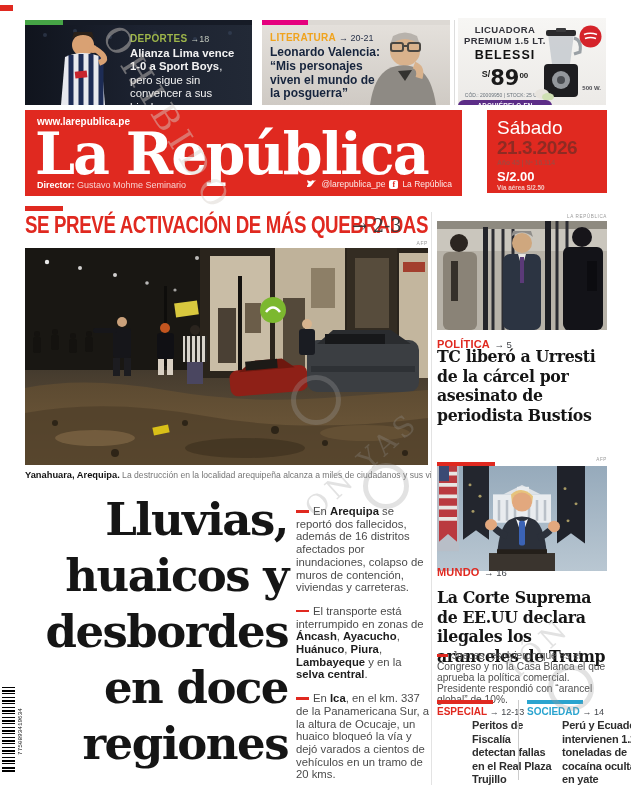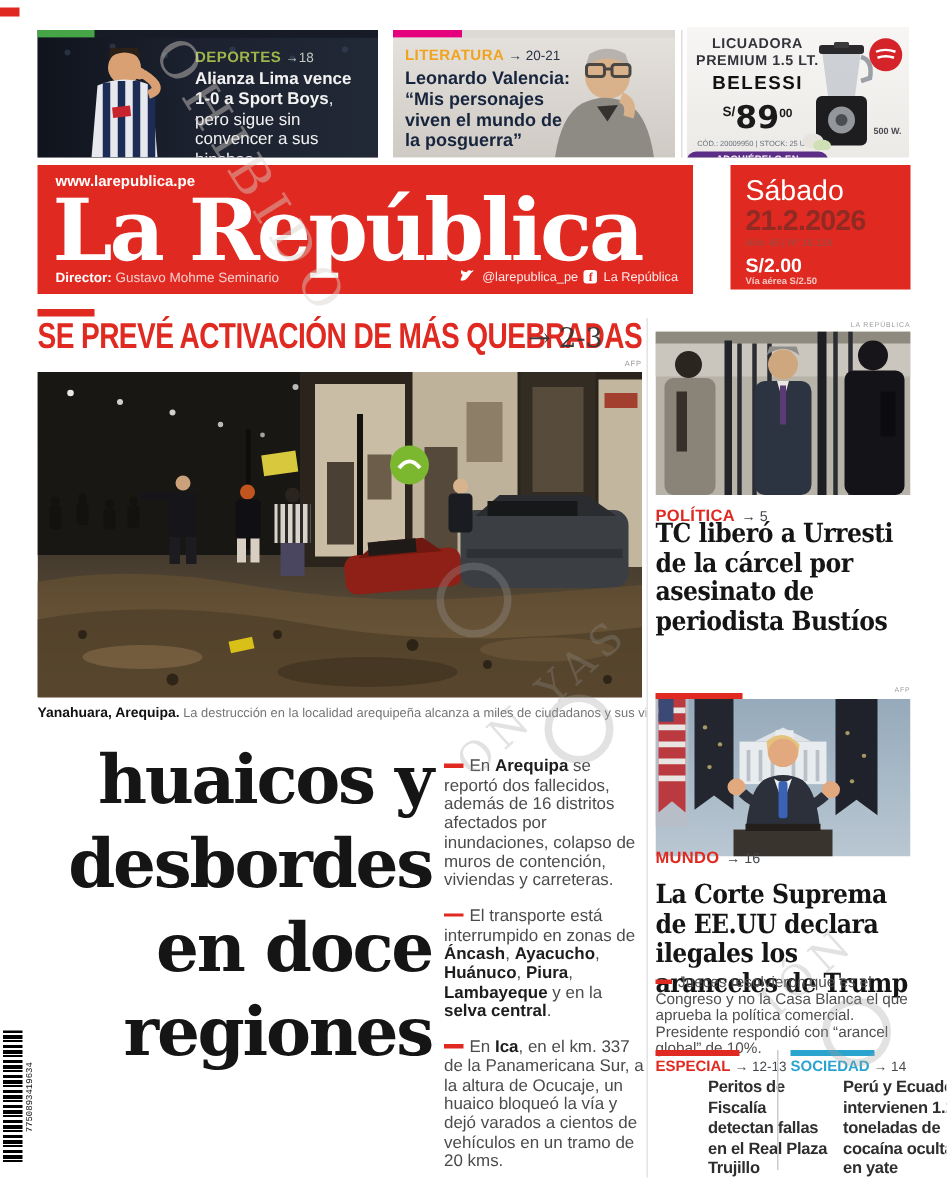--- a/index.html
+++ b/index.html
@@ -248,21 +248,21 @@
         <path d="M0,7 q3,0.5 4.5,-1.5 q2,-2.5 3,-4 l2,-1 l-1.5,0.6 l0.8,-1.1 l-1.7,0.7 q-2,-1.4 -3,0.8 q-2.5,-0.3 -3.6,-1.5 q-0.8,2.3 1,3.4 q-1.2,2.4 -1.5,2.6 z" fill="#fff"></path>
       </svg>
       <span>@larepublica_pe</span>
       <span class="fb-box">f</span>
       <span>La República</span>
     </div>
   </div>
 
   <div class="abs datebox">
     <div class="db-day">Sábado</div>
-    <div class="db-date">21.2.2026</div>
+    <div class="db-date">21.3.2026</div>
     <div class="db-ed">Año 45 | Nº 16.114</div>
     <div class="db-price">S/2.00</div>
     <div class="db-air">Vía aérea S/2.50</div>
   </div>
 
   <div class="abs lead-bar"></div>
   <div class="abs lead-headline">SE PREVÉ ACTIVACIÓN DE MÁS QUEBRADAS</div>
   <div class="abs lead-pages">→ 2-3</div>
 
   <div class="abs main-credit">AFP</div>
@@ -351,20 +351,21 @@
       <circle cx="90" cy="205" r="4"></circle>
         <circle cx="380" cy="205" r="3"></circle>
         <circle cx="30" cy="175" r="3"></circle>
     </g>
   </svg>
   <div class="abs caption">
     <b>Yanahuara, Arequipa.</b><span> La destrucción en la localidad arequipeña alcanza a miles de ciudadanos y sus viviendas.</span>
   </div>
 
   <div class="abs main-headline">
+    <div>Lluvias,</div>
     <div>huaicos y</div>
     <div>desbordes</div>
     <div>en doce</div>
     <div>regiones</div>
   </div>
 
   <div class="abs mid-col">
     <p><span class="dash"></span><span><span>En </span><span class="sb">Arequipa</span><span> se reportó dos fallecidos, además de 16 distritos afectados por inundaciones, colapso de muros de contención, viviendas y carreteras.</span></span></p>
     <p><span class="dash"></span><span><span>El transporte está interrumpido en zonas de </span><span class="sb">Áncash</span><span>, </span><span class="sb">Ayacucho</span><span>, </span><span class="sb">Huánuco</span><span>, </span><span class="sb">Piura</span><span>, </span><span class="sb">Lambayeque</span><span> y en la </span><span class="sb">selva central</span><span>.</span></span></p>
     <p><span class="dash"></span><span><span>En </span><span class="sb">Ica</span><span>, en el km. 337 de la Panamericana Sur, a la altura de Ocucaje, un huaico bloqueó la vía y dejó varados a cientos de vehículos en un tramo de 20 kms.</span></span></p>

